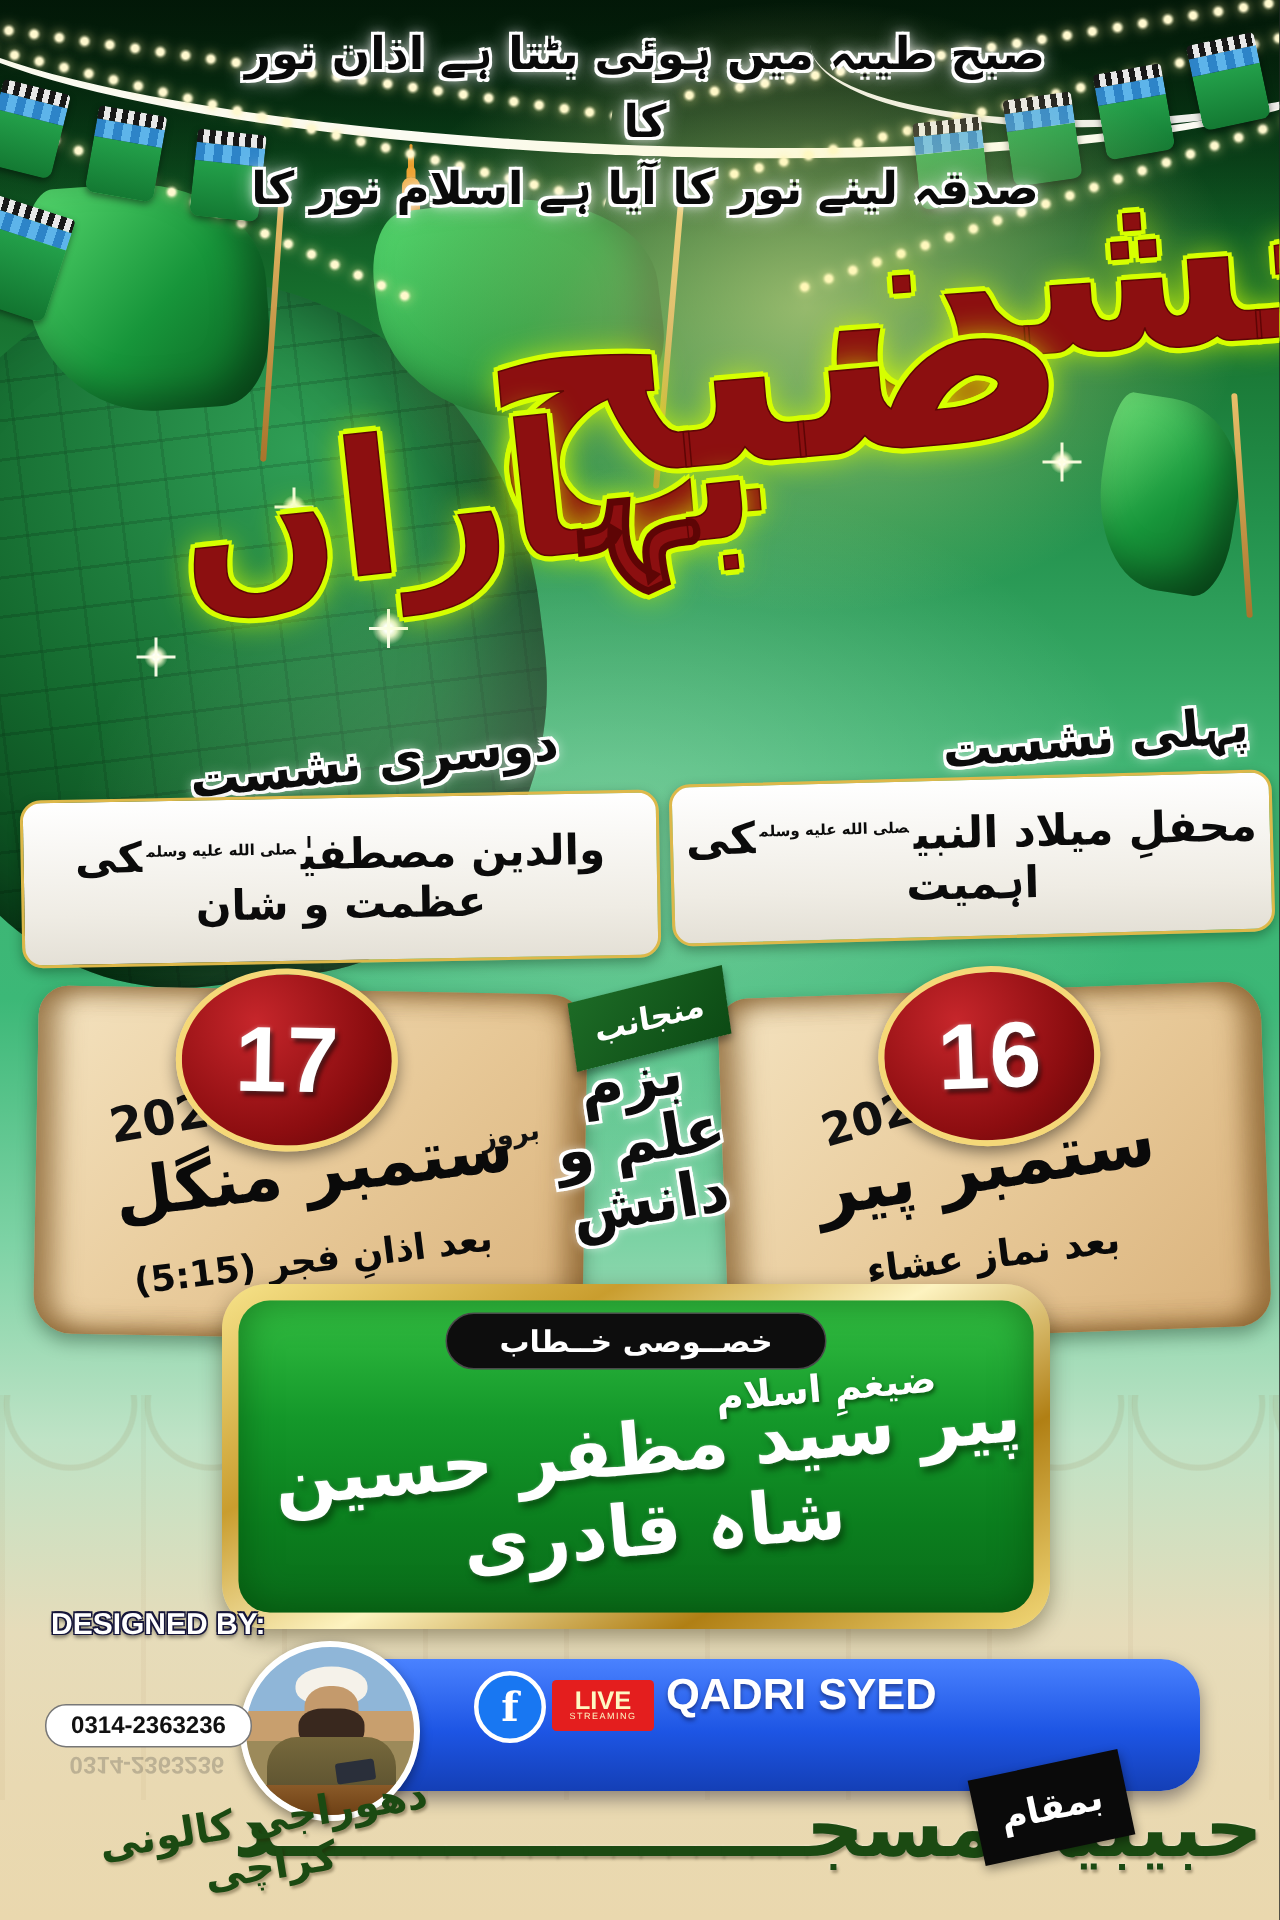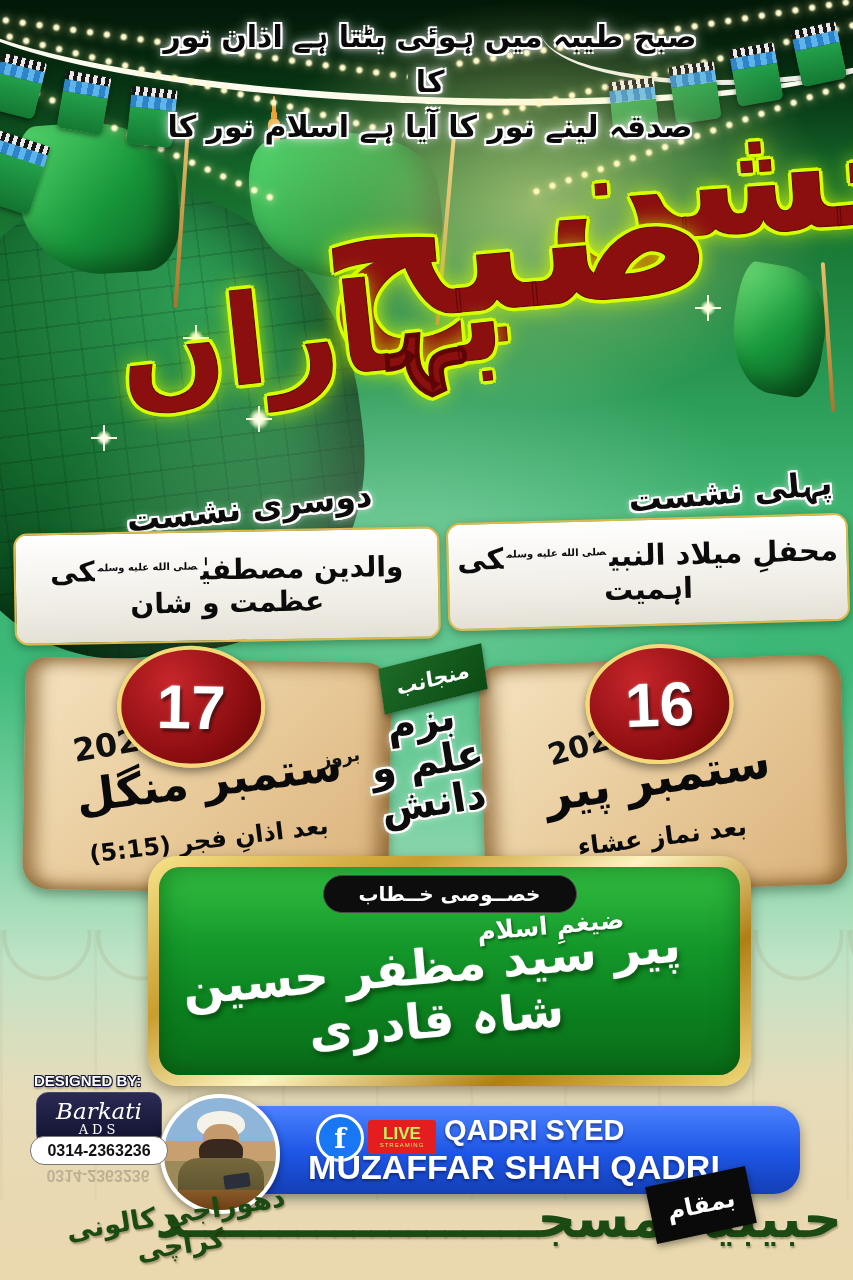--- a/index.html
+++ b/index.html
@@ -98,36 +98,36 @@
   .scroll .month{position:absolute;font-weight:bold;color:#0a0a0a;text-align:center;}
   .scroll .time{position:absolute;font-weight:bold;color:#0a0a0a;text-align:center;}
   
   .org-badge{left:380px;top:656px;width:106px;height:46px;z-index:5;background:linear-gradient(135deg,#1d6b26,#0c4a14);
     transform:rotate(-14deg) skewX(-6deg);display:flex;align-items:center;justify-content:center;
     color:#fff;font-weight:bold;font-size:21px;box-shadow:0 3px 6px rgba(0,0,0,.4);}
   .org-name{left:364px;top:700px;width:126px;z-index:5;font-weight:bold;color:#0d0d0d;font-size:40px;
     line-height:1.02;text-align:center;transform:rotate(-9deg);
     text-shadow:-2px -2px 0 #fff,2px -2px 0 #fff,-2px 2px 0 #fff,2px 2px 0 #fff,0 0 8px #fff;}
   
-  .spk-outer{left:148px;top:856px;width:603px;height:230px;z-index:4;border-radius:30px;
+  .spk-outer{left:148px;top:856px;width:552px;height:230px;z-index:4;border-radius:30px;
     background:linear-gradient(150deg,#f7e38a,#c99d2e 28%,#fdf3c0 50%,#b07f14 74%,#f2d878);
     box-shadow:0 5px 14px rgba(40,30,0,.4);}
   .spk-inner{position:absolute;inset:11px;border-radius:21px;
     background:linear-gradient(180deg,#33bf42,#14982a 38%,#0b7e1e 72%,#0a6c1a);
     box-shadow:inset 0 0 26px rgba(0,60,0,.5);}
   .spk-pill{left:50%;top:8px;transform:translateX(-50%);position:absolute;width:252px;height:36px;
     background:#0d0d0d;border:1px solid #4a4a4a;border-radius:19px;display:flex;align-items:center;justify-content:center;
     color:#fff;font-weight:bold;font-size:20px;z-index:5;}
   .spk-hon{position:absolute;left:318px;top:44px;color:#fff;font-weight:bold;font-size:25px;transform:rotate(-5deg);z-index:5;
     text-shadow:1px 2px 3px rgba(0,40,0,.6);}
   .spk-name{position:absolute;left:10px;top:42px;width:530px;height:170px;display:flex;align-items:center;justify-content:center;
     color:#fff;font-weight:bold;font-size:48px;line-height:1.12;text-align:center;transform:rotate(-5deg);z-index:5;
     text-shadow:2px 4px 5px rgba(0,40,0,.55),0 0 2px rgba(255,255,255,.35);}
   
-  .des-head{left:34px;top:1072px;z-index:6;color:#fff;font-weight:bold;font-size:15px;font-family:"Liberation Sans",sans-serif;
+  .des-head{left:34px;top:1072px;z-index:6;color:#fff;font-weight:bold;font-size:20px;font-family:"Liberation Sans",sans-serif;
     text-shadow:-1px -1px 0 #15153a,1px -1px 0 #15153a,-1px 1px 0 #15153a,1px 1px 0 #15153a,0 2px 3px rgba(0,0,0,.6);}
   .des-box{left:36px;top:1092px;width:124px;height:52px;z-index:6;border-radius:12px;
     background:linear-gradient(180deg,#2a2a55,#10102c);border:1px solid #47476e;
     display:flex;flex-direction:column;align-items:center;justify-content:center;color:#fff;}
   .des-brand{font-family:"DejaVu Serif",serif;font-style:italic;font-size:23px;line-height:1;}
   .des-sub{font-size:13px;letter-spacing:4px;line-height:1.1;font-family:"DejaVu Serif",serif;}
   .des-phone{left:30px;top:1136px;width:136px;height:27px;z-index:7;background:#fff;border:1px solid #777;border-radius:14px;
     display:flex;align-items:center;justify-content:center;color:#111;font-weight:bold;font-size:16px;font-family:"Liberation Sans",sans-serif;}
   .des-refl{left:30px;top:1166px;width:136px;z-index:6;text-align:center;color:#3a3a3a;font-weight:bold;font-size:16px;
     font-family:"Liberation Sans",sans-serif;transform:scaleY(-1);opacity:.25;}
@@ -139,21 +139,21 @@
   .ph-turban{position:absolute;left:33px;top:13px;width:48px;height:26px;background:#f5f2ea;border-radius:50% 50% 42% 42%;}
   .ph-face{position:absolute;left:39px;top:26px;width:36px;height:30px;background:#c49a6c;border-radius:46%;}
   .ph-beard{position:absolute;left:35px;top:41px;width:44px;height:30px;background:#39281e;border-radius:38% 38% 52% 52%;}
   .ph-body{position:absolute;left:14px;top:60px;width:86px;height:38px;border-radius:20px 20px 0 0;
     background:linear-gradient(180deg,#77693c,#5c5230);}
   .ph-laptop{position:absolute;left:60px;top:76px;width:26px;height:14px;background:#2a2f3a;border-radius:2px;transform:rotate(-8deg);}
   .ph-desk{position:absolute;left:0;top:92px;width:112px;height:20px;background:linear-gradient(180deg,#8a5a28,#6d4015);}
   .fbic{position:absolute;left:88px;top:8px;width:42px;height:42px;border-radius:50%;background:#1877f2;border:3px solid #fff;
     display:flex;align-items:center;justify-content:center;color:#fff;font-weight:bold;font-size:27px;font-family:"DejaVu Serif",serif;}
   .liveb{position:absolute;left:140px;top:14px;width:68px;height:34px;background:#e41e1e;border-radius:3px;
-    display:flex;flex-direction:column;align-items:center;justify-content:center;color:#bef264;font-family:"Liberation Sans",sans-serif;}
+    display:flex;flex-direction:column;align-items:center;justify-content:center;color:#fef9c3;font-family:"Liberation Sans",sans-serif;}
   .live-w{font-size:17px;font-weight:bold;line-height:1;}
   .live-s{font-size:6px;letter-spacing:1px;line-height:1.3;}
   .bar-l1{position:absolute;left:216px;top:8px;color:#fff;font-weight:bold;font-size:29px;font-family:"Liberation Sans",sans-serif;
     text-shadow:0 2px 3px rgba(0,0,40,.45);}
   .bar-l2{position:absolute;left:16px;top:42px;width:540px;text-align:center;color:#fff;font-weight:bold;font-size:34px;
     font-family:"Liberation Sans",sans-serif;text-shadow:0 2px 3px rgba(0,0,40,.45);}
   
   .ven-badge{left:650px;top:1176px;width:102px;height:58px;z-index:6;background:#0a0a0a;transform:rotate(-12deg);
     display:flex;align-items:center;justify-content:center;color:#fff;font-weight:bold;font-size:24px;box-shadow:0 3px 7px rgba(0,0,0,.4);}
   .ven-name{left:130px;top:1192px;width:712px;z-index:5;text-align:right;color:#1b4a12;font-weight:bold;font-size:54px;line-height:1;
@@ -244,35 +244,30 @@
 
   <div class="abs spk-outer">
     <div class="spk-inner">
       <div class="spk-pill rtl" lang="ur">خصــوصی خــطاب</div>
       <div class="spk-hon rtl" lang="ur">ضیغمِ اسلام</div>
       <div class="spk-name rtl" lang="ur">پیر سید مظفر حسین شاہ قادری</div>
     </div>
   </div>
 
   <div class="abs des-head">DESIGNED BY:</div>
-  <div class="abs des-box">
-    <div class="des-brand">Barkati</div>
-    <div class="des-sub">ADS</div>
-  </div>
   <div class="abs des-phone">0314-2363236</div>
   <div class="abs des-refl">0314-2363236</div>
 
   <div class="abs bar">
     <div class="fbic">f</div>
     <div class="liveb">
       <div class="live-w">LIVE</div>
       <div class="live-s">STREAMING</div>
     </div>
     <div class="bar-l1">QADRI SYED</div>
-    <div class="bar-l2">MUZAFFAR SHAH QADRI</div>
   </div>
   <div class="abs photo">
     <div class="ph-turban"></div>
     <div class="ph-face"></div>
     <div class="ph-beard"></div>
     <div class="ph-body"></div>
     <div class="ph-laptop"></div>
     <div class="ph-desk"></div>
   </div>
 

